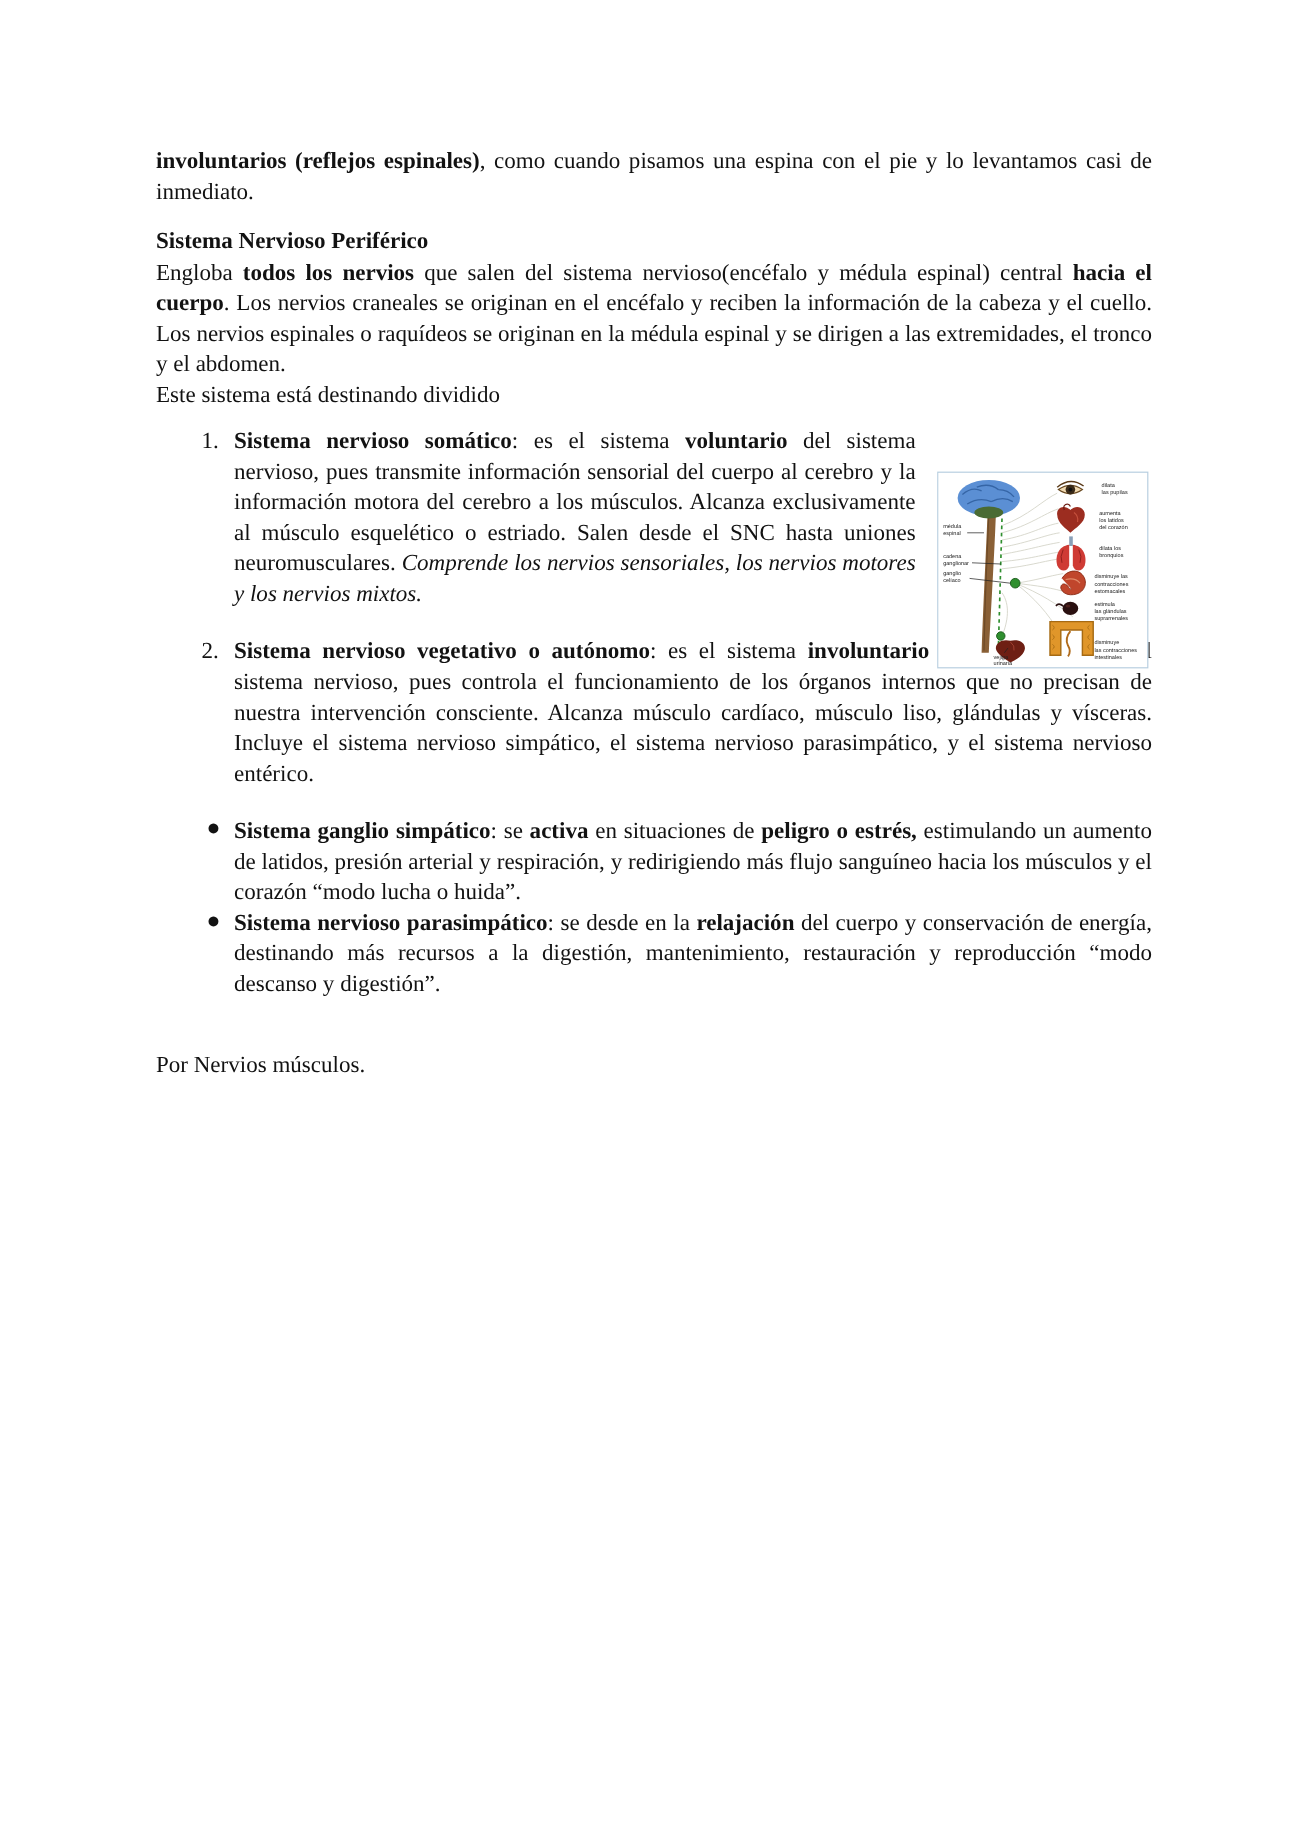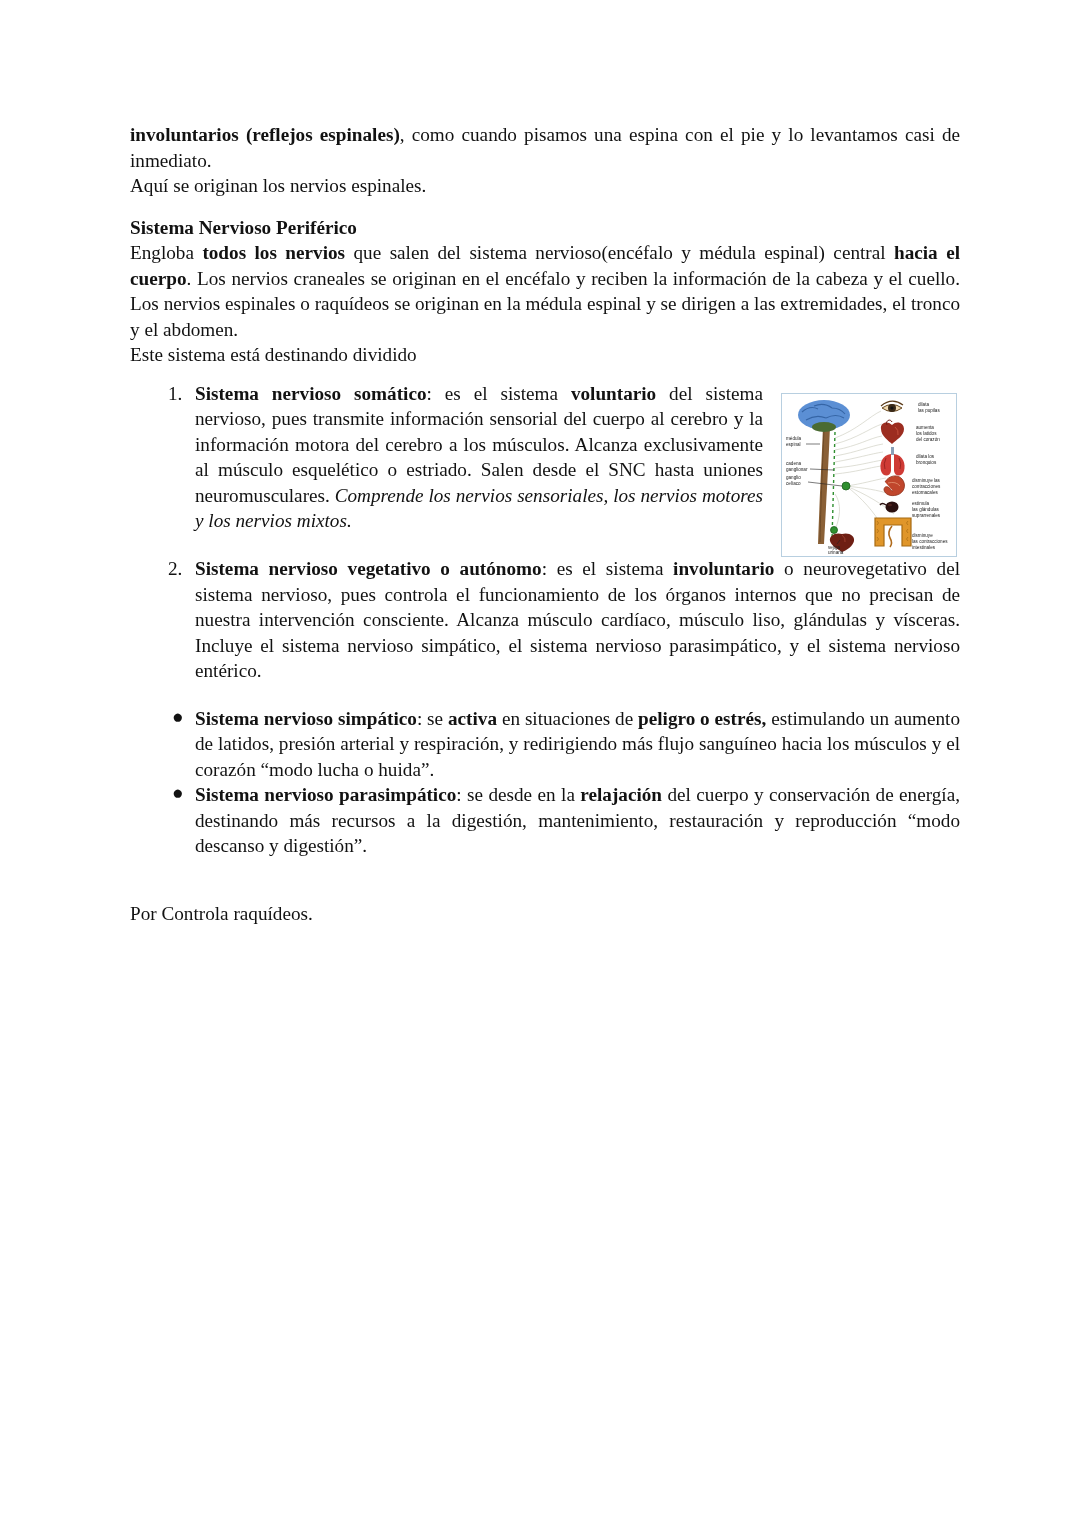--- a/index.html
+++ b/index.html
@@ -112,21 +112,20 @@
 </head>
 <body>
 
 <div class="page">
 
   <div class="content">
 
     <p class="para"><b>involuntarios (reflejos espinales)</b><span>, como cuando pisamos una espina con el pie y lo levantamos casi de inmediato.</span></p>
 
 
-    <p class="para">Aquí se originan los nervios espinales.</p>
 
     <p class="center-head">Sistema Nervioso Periférico</p>
 
     <p class="para"><span>Engloba </span><b>todos los nervios</b><span> que salen del sistema nervioso(encéfalo y médula espinal) central </span><b>hacia el cuerpo</b><span>. Los nervios craneales se originan en el encéfalo y reciben la información de la cabeza y el cuello. Los nervios espinales o raquídeos se originan en la médula espinal y se dirigen a las extremidades, el tronco y el abdomen.</span></p>
 
     <p class="para">Este sistema está destinando dividido</p>
 
     <ol class="numlist">
       <li class="narrow">
         <span class="marker">1.</span>
@@ -135,30 +134,30 @@
 
       <li>
         <span class="marker">2.</span>
         <span><b>Sistema nervioso vegetativo o autónomo</b><span>: es el sistema </span><b>involuntario</b><span> o neurovegetativo del sistema nervioso, pues controla el funcionamiento de los órganos internos que no precisan de nuestra intervención consciente. Alcanza músculo cardíaco, músculo liso, glándulas y vísceras. Incluye el sistema nervioso simpático, el sistema nervioso parasimpático, y el sistema nervioso entérico.</span></span>
       </li>
     </ol>
 
     <ul class="bullist">
       <li>
         <span class="marker">●</span>
-        <span><b>Sistema nervioso simpático</b><span>: se </span><b>activa</b><span> en situaciones de </span><b>peligro o estrés,</b><span> estimulando un aumento de latidos, presión arterial y respiración, y redirigiendo más flujo sanguíneo hacia los músculos y el corazón “modo lucha o huida”.</span></span>
+        <span><b>Sistema ganglio simpático</b><span>: se </span><b>activa</b><span> en situaciones de </span><b>peligro o estrés,</b><span> estimulando un aumento de latidos, presión arterial y respiración, y redirigiendo más flujo sanguíneo hacia los músculos y el corazón “modo lucha o huida”.</span></span>
       </li>
 
       <li>
         <span class="marker">●</span>
         <span><b>Sistema nervioso parasimpático</b><span>: se desde en la </span><b>relajación</b><span> del cuerpo y conservación de energía, destinando más recursos a la digestión, mantenimiento, restauración y reproducción “modo descanso y digestión”.</span></span>
       </li>
     </ul>
 
-    <p class="para tail-para">Por Controla raquídeos.</p>
+    <p class="para tail-para">Por Nervios músculos.</p>
 
   </div>
 
   <div class="figure">
     <svg width="174" height="162" viewBox="0 0 174 162" xmlns="http://www.w3.org/2000/svg">
       <rect x="0" y="0" width="174" height="162" fill="#ffffff"></rect>
 
       <path d="M41 32 C 40 60, 38 95, 36 150 L 42 150 C 45 95, 47 60, 48 32 Z" fill="#8a6036"></path>
       <path d="M42 34 C 41 62, 39 96, 38 148" stroke="#6d4a27" stroke-width="1" fill="none"></path>
 

